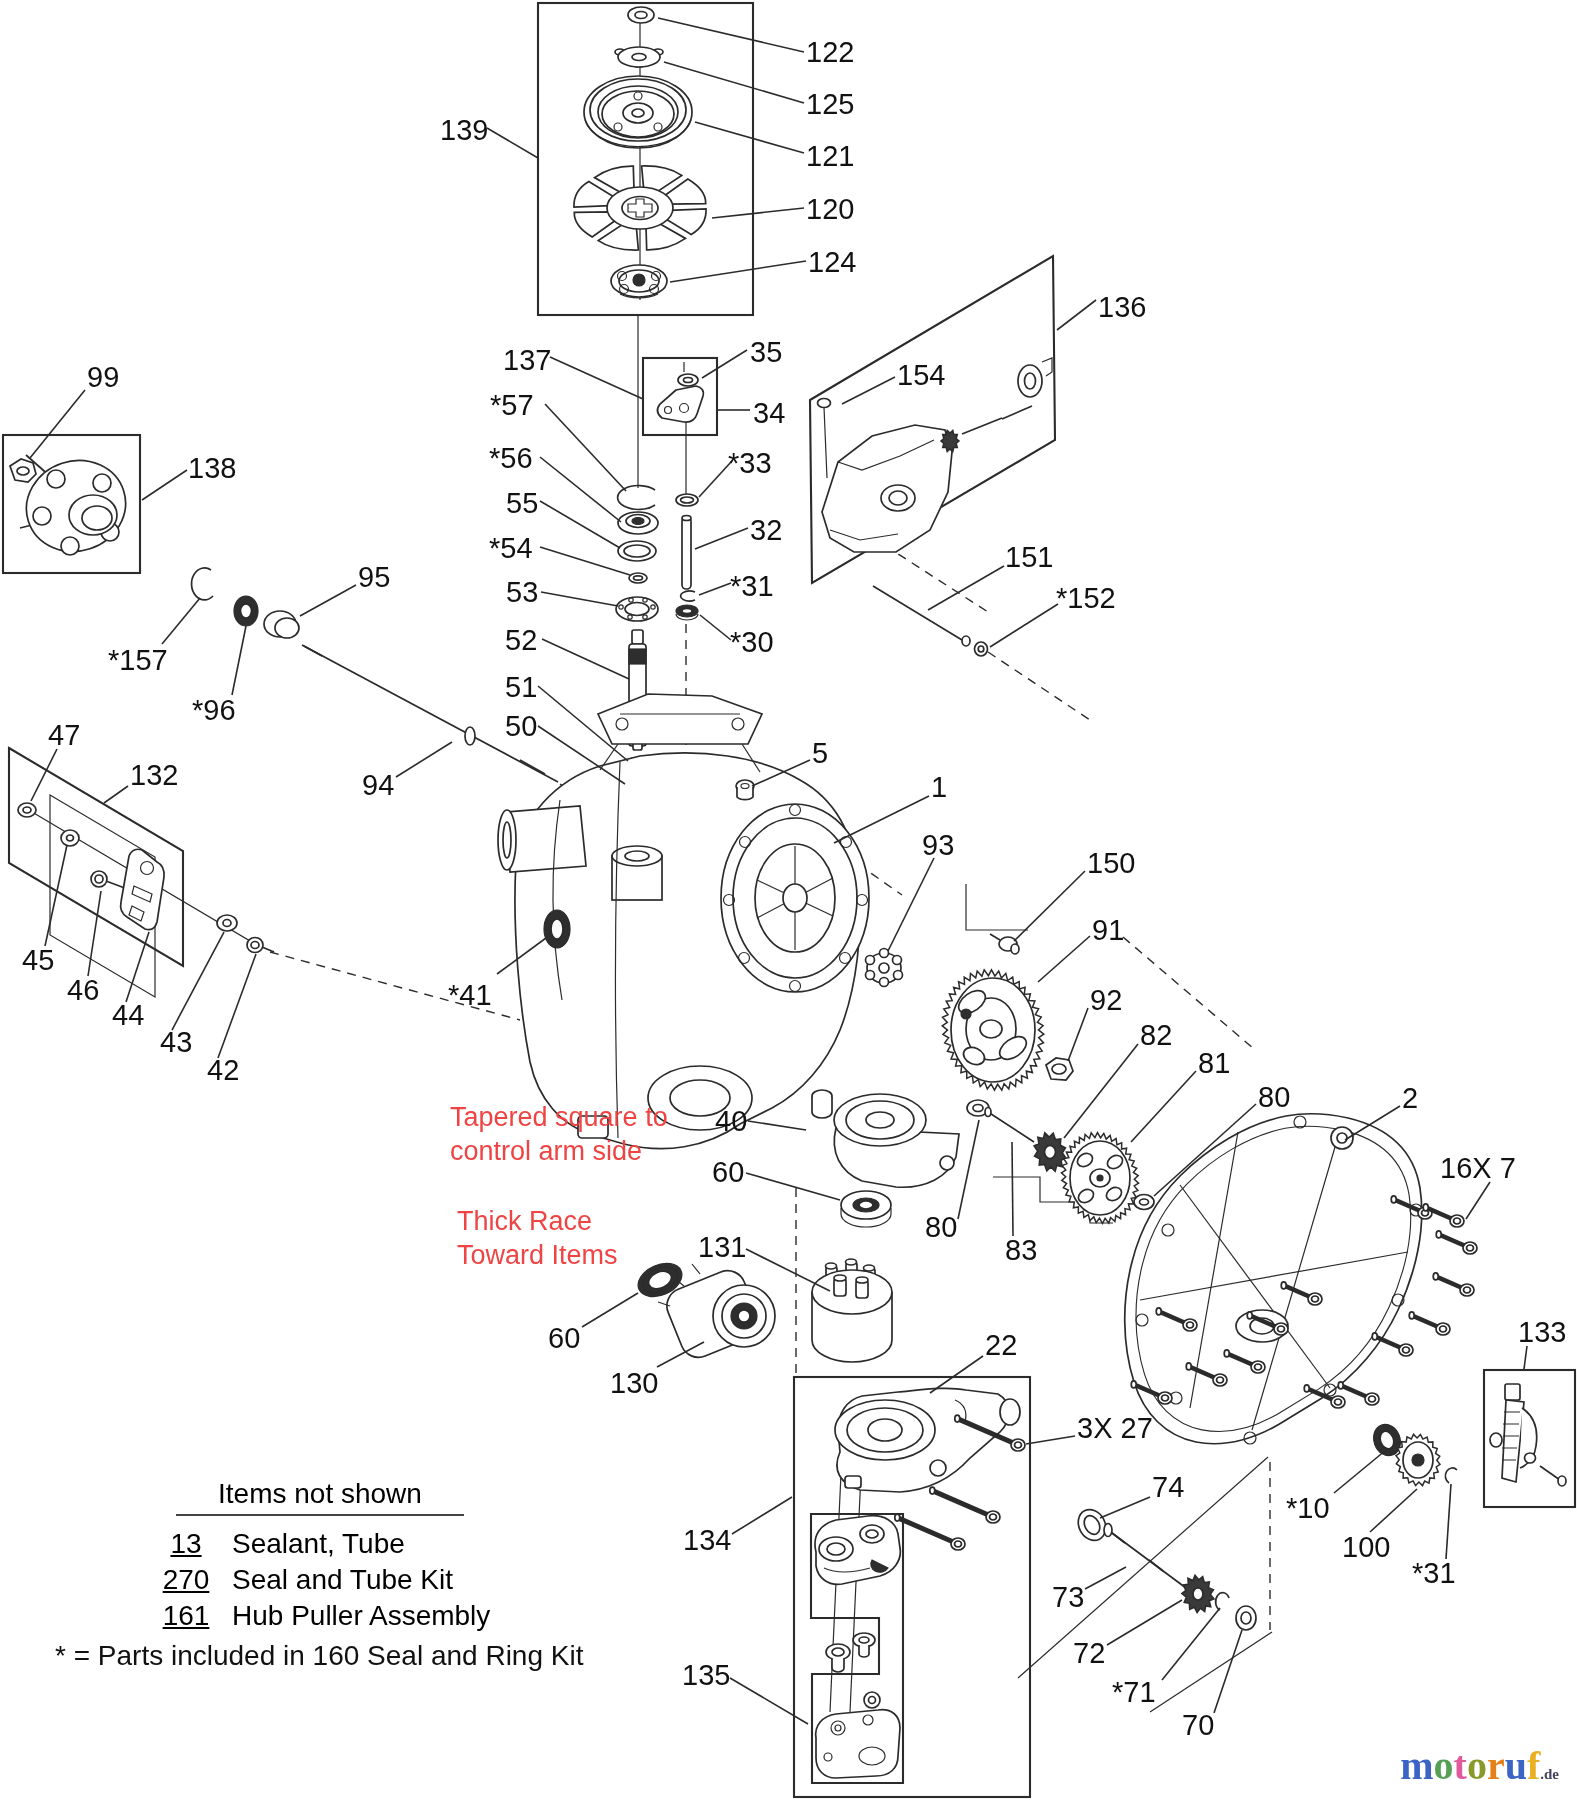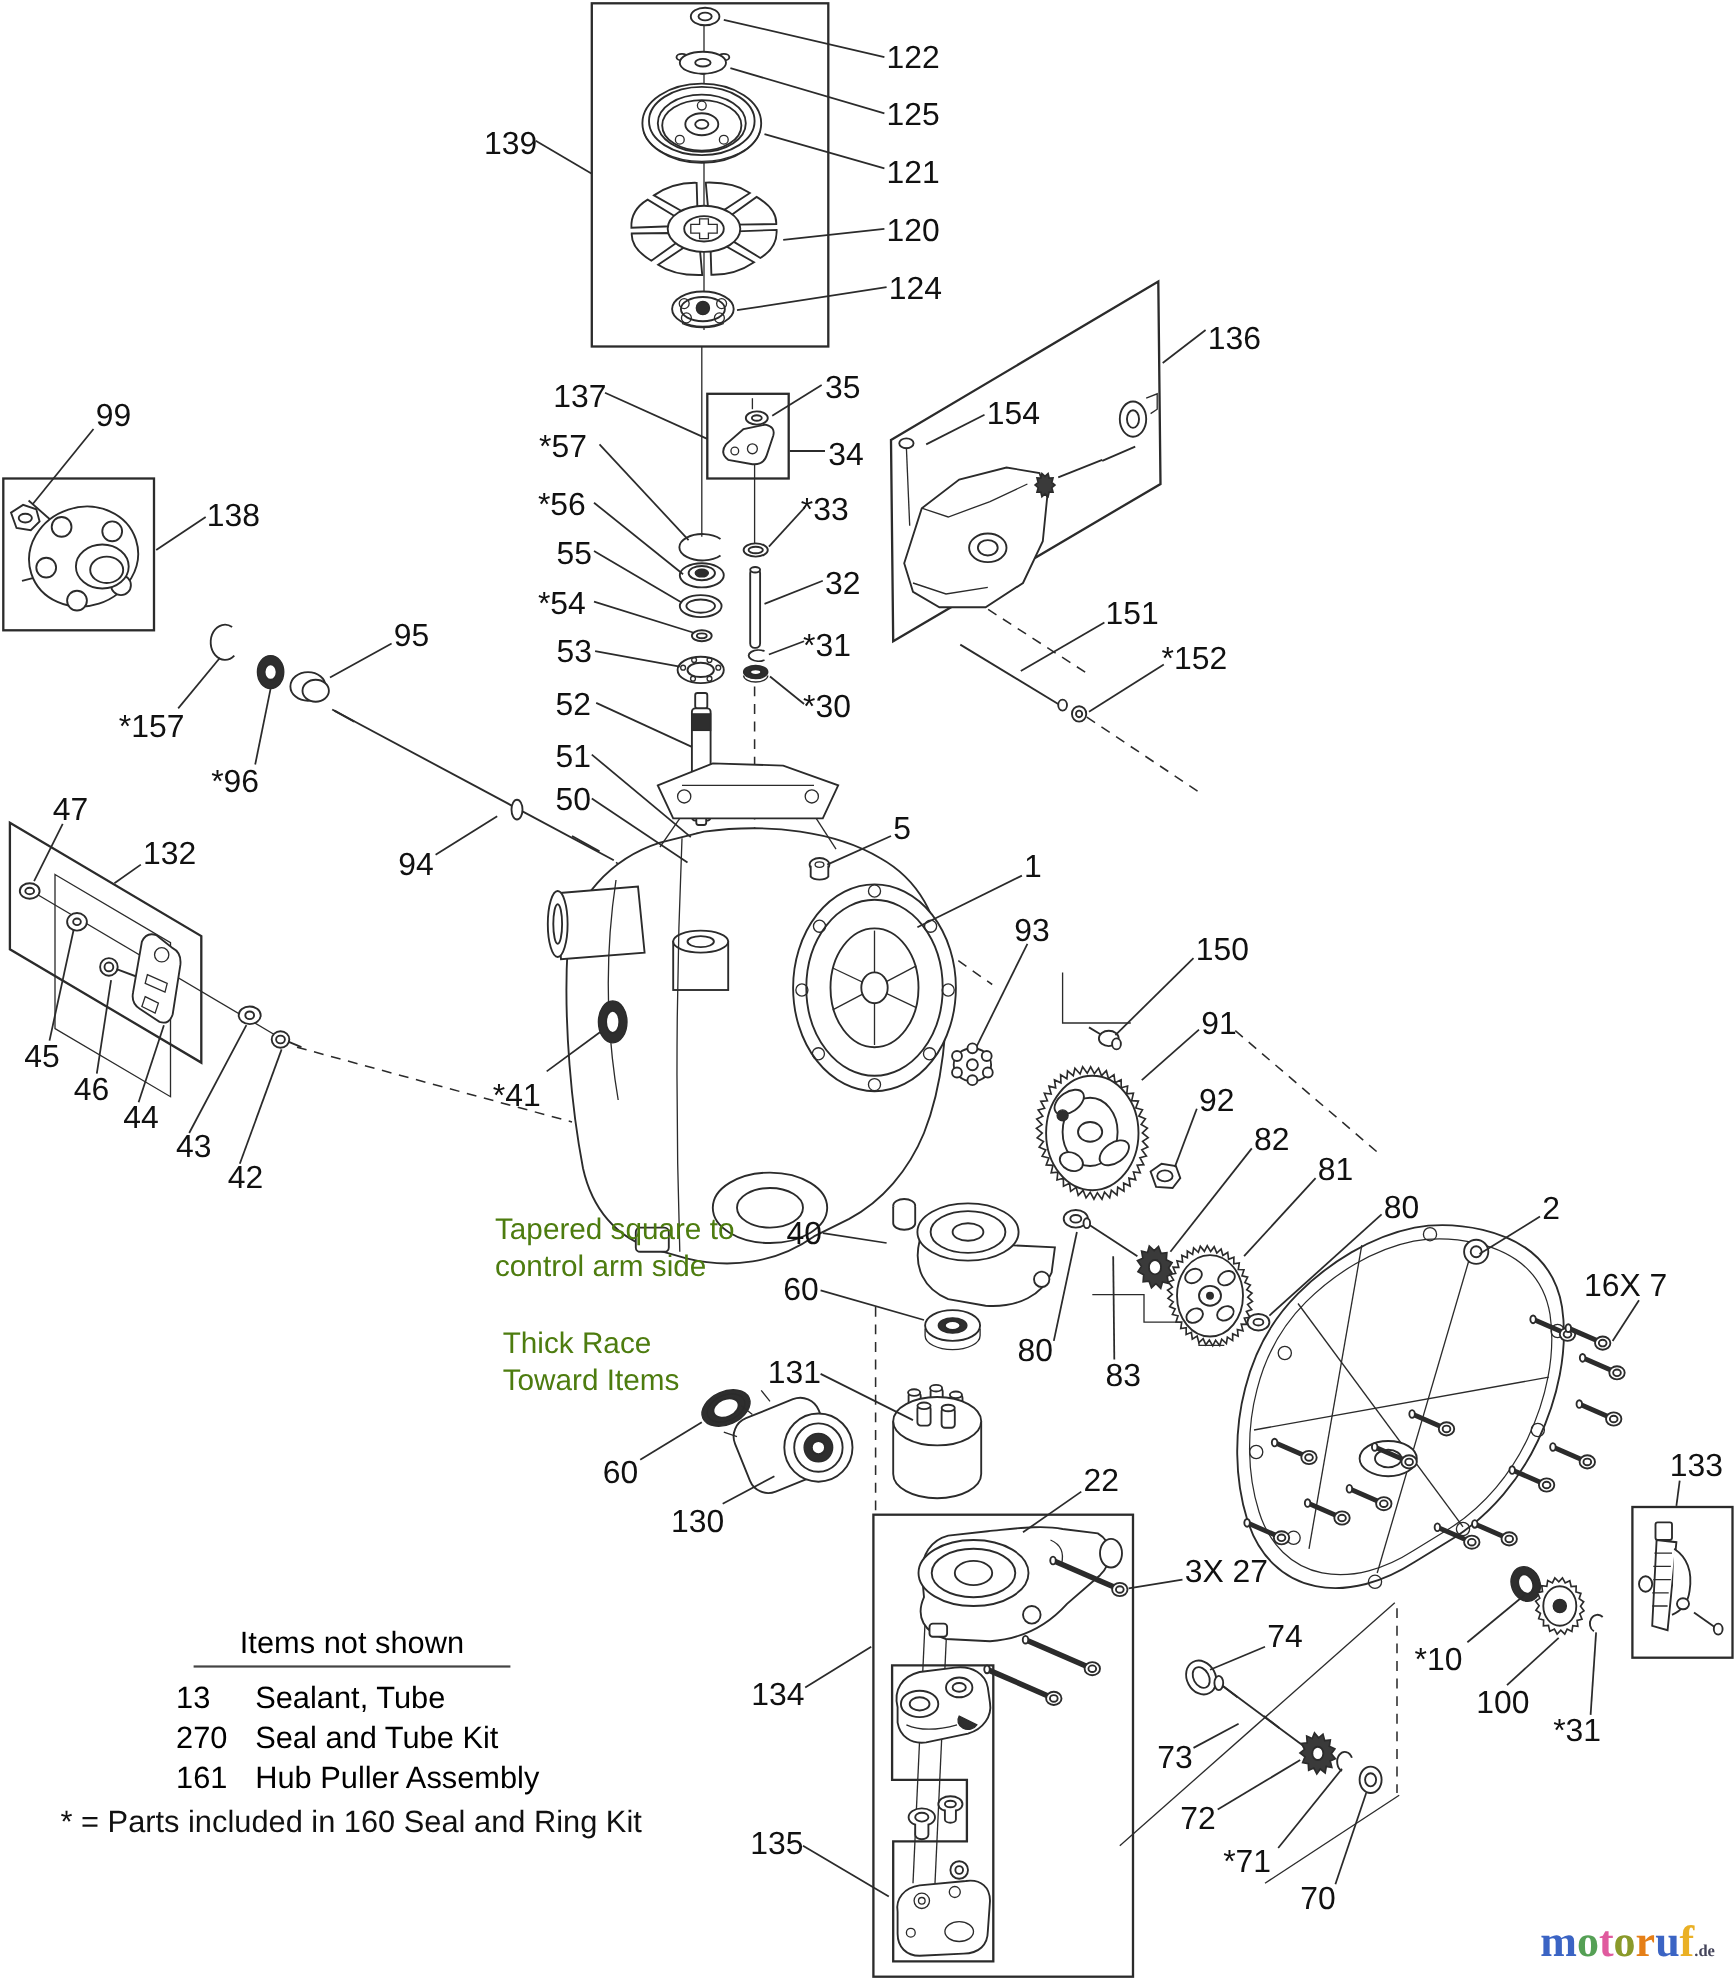--- a/index.html
+++ b/index.html
@@ -7,26 +7,26 @@
         font-family:"Liberation Sans",sans-serif;color:#1a1a1a;}
   #diagram{position:absolute;left:0;top:0;}
   #diagram .ln{stroke:#2b2b2b;stroke-width:1.7;fill:none;}
   #diagram .thin{stroke:#2b2b2b;stroke-width:1.2;fill:none;}
   #diagram .dash{stroke:#2b2b2b;stroke-width:1.4;fill:none;stroke-dasharray:9 7;}
   #diagram .box{stroke:#2b2b2b;stroke-width:2.1;fill:none;}
   #diagram .w{fill:#ffffff;stroke:#2b2b2b;stroke-width:1.7;}
   #diagram .dk{fill:#2e2e2e;stroke:#2b2b2b;stroke-width:1.2;}
   #diagram .lead{stroke:#2b2b2b;stroke-width:1.6;fill:none;}
   #diagram text{font-family:"Liberation Sans",sans-serif;font-size:29px;fill:#111;}
-  .note{position:absolute;font-size:27px;line-height:34px;color:#4d7c0f;white-space:nowrap;}
+  .note{position:absolute;font-size:27px;line-height:34px;color:#ef4444;white-space:nowrap;}
   .notshown{position:absolute;left:160px;top:1450px;font-size:28px;color:#000000;margin-top:28px;}
   .ns-title{display:inline-block;padding:0 42px 4px 42px;border-bottom:2.5px solid #444;margin-left:16px;}
   .notshown table{border-collapse:collapse;margin-top:10px;font-size:28px;}
   .notshown td{padding:2px 0;}
-  .notshown td.num{width:52px;text-align:left;}
+  .notshown td.num{width:52px;text-align:center;text-decoration:underline;}
   .notshown td.nm{padding-left:20px;}
   .footnote{position:absolute;left:55px;top:1640px;font-size:28px;color:#111;white-space:nowrap;}
   .watermark{position:absolute;right:18px;bottom:6px;font-family:"Liberation Serif",serif;
              font-weight:700;font-size:40px;line-height:40px;}
   .watermark .suffix{font-size:15px;font-weight:700;color:#44445a;}
 </style>
 </head>
 <body>
 
 <div class="page">

